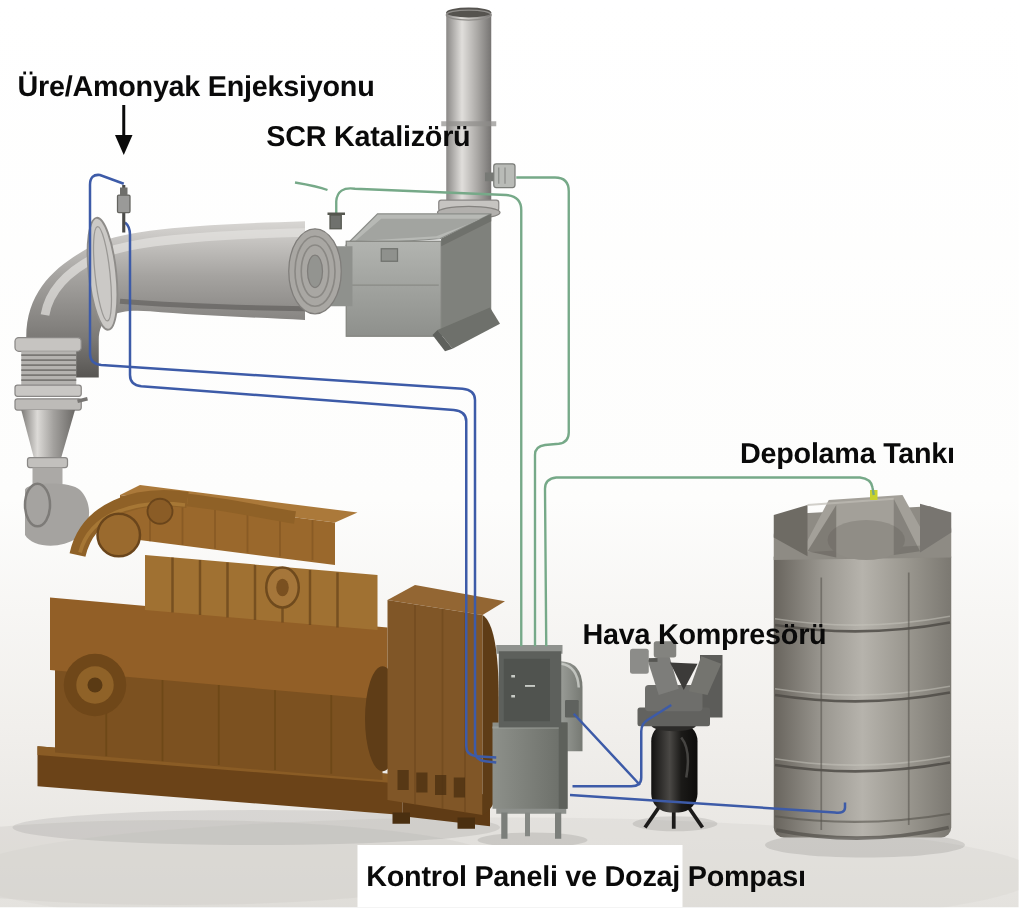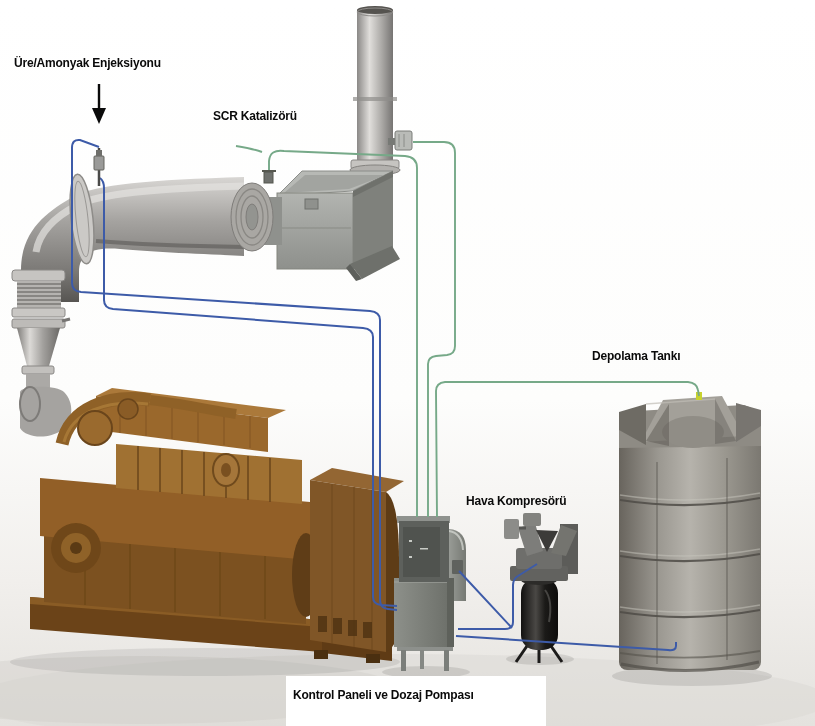--- a/index.html
+++ b/index.html
@@ -3,21 +3,21 @@
 <meta charset="utf-8">
 <style>
   html,body{margin:0;padding:0;background:#fff;}
   #stage{
     position:relative;width:815px;height:726px;overflow:hidden;
     font-family:"Liberation Sans",sans-serif;
     background:linear-gradient(180deg,#ffffff 0%,#fdfdfc 55%,#f1efec 80%,#e4e2de 100%);
   }
   #scene{position:absolute;left:0;top:0;}
   .lbl{
-    position:absolute;font-weight:bold;color:#0a0a0a;font-size:12px;
+    position:absolute;font-weight:bold;color:#0a0a0a;font-size:23px;
     letter-spacing:-0.2px;white-space:nowrap;line-height:1.1;
   }
   .caption-bg{
     position:absolute;left:286px;top:676px;width:260px;height:50px;background:#ffffff;
   }
 </style>
 </head>
 <body>
 
 <div id="stage">
@@ -337,20 +337,20 @@
   <g>
     <line x1="99" y1="84" x2="99" y2="113" stroke="#0a0a0a" stroke-width="2.4"></line>
     <polygon points="99,124 92,108 106,108" fill="#0a0a0a"></polygon>
   </g>
 </svg>
 
   <div class="caption-bg"></div>
 
   <div class="lbl" style="left:14px;top:57px;">Üre/Amonyak Enjeksiyonu</div>
 
-  <div class="lbl" style="left:213px;top:110px;text-align:right;">SCR Katalizörü</div>
+  <div class="lbl" style="left:213px;top:97px;text-align:right;">SCR Katalizörü</div>
 
   <div class="lbl" style="left:592px;top:350px;">Depolama Tankı</div>
 
   <div class="lbl" style="left:293px;top:689px;">Kontrol Paneli ve Dozaj Pompası</div>
 
   <div class="lbl" style="left:466px;top:495px;">Hava Kompresörü</div>
 </div>
 
 </body></html>

